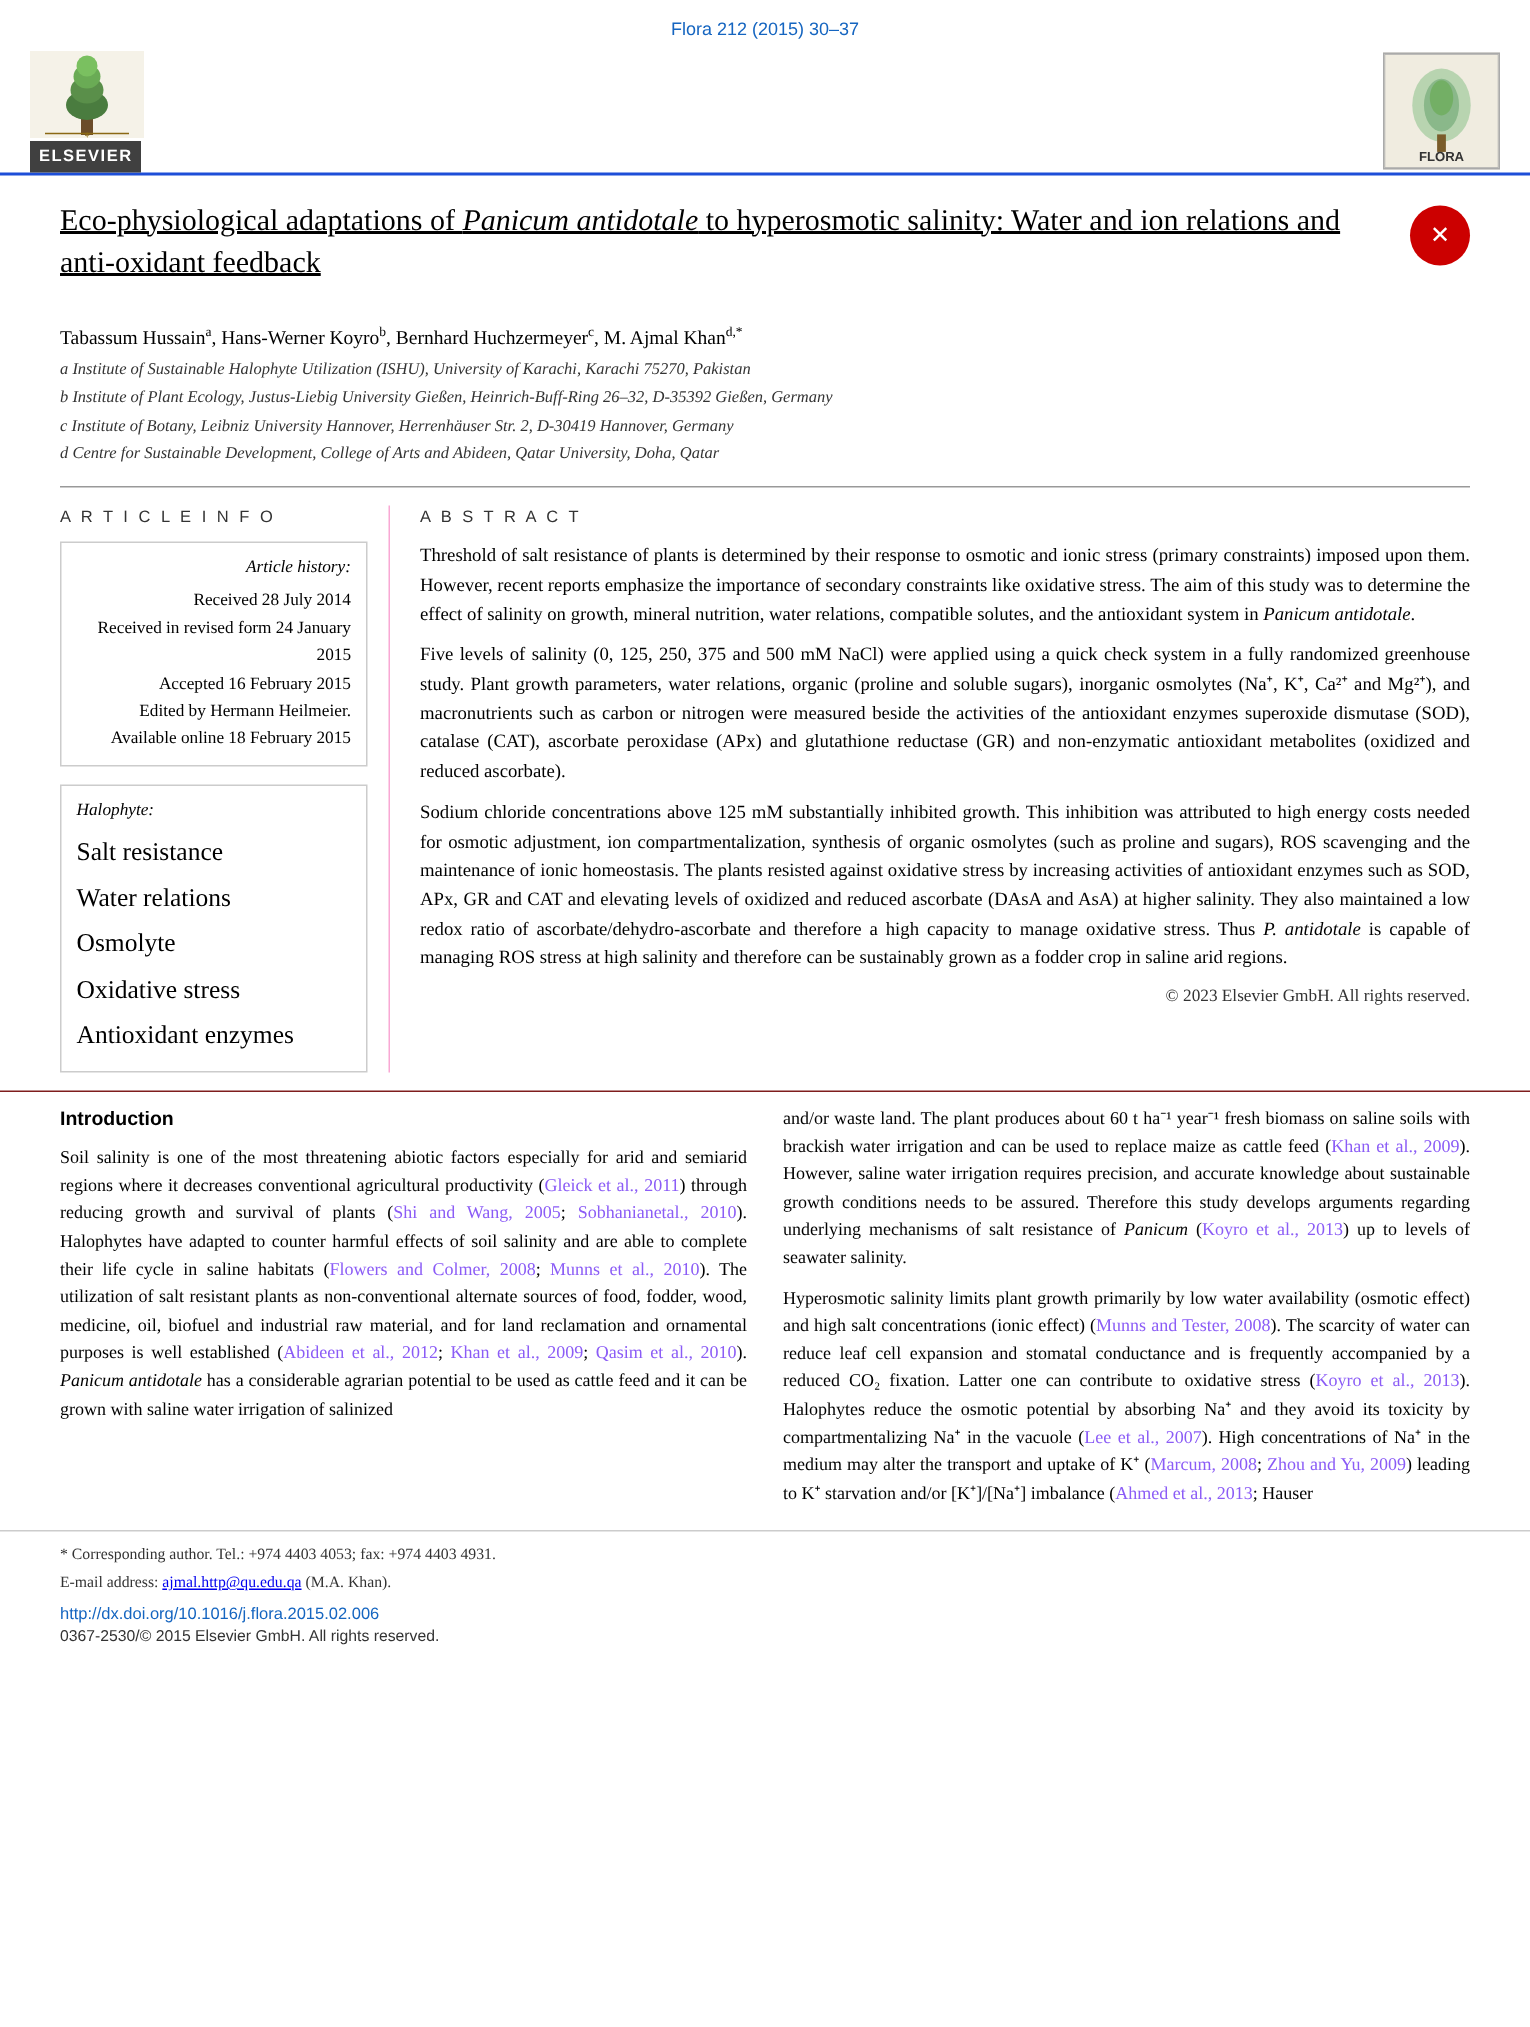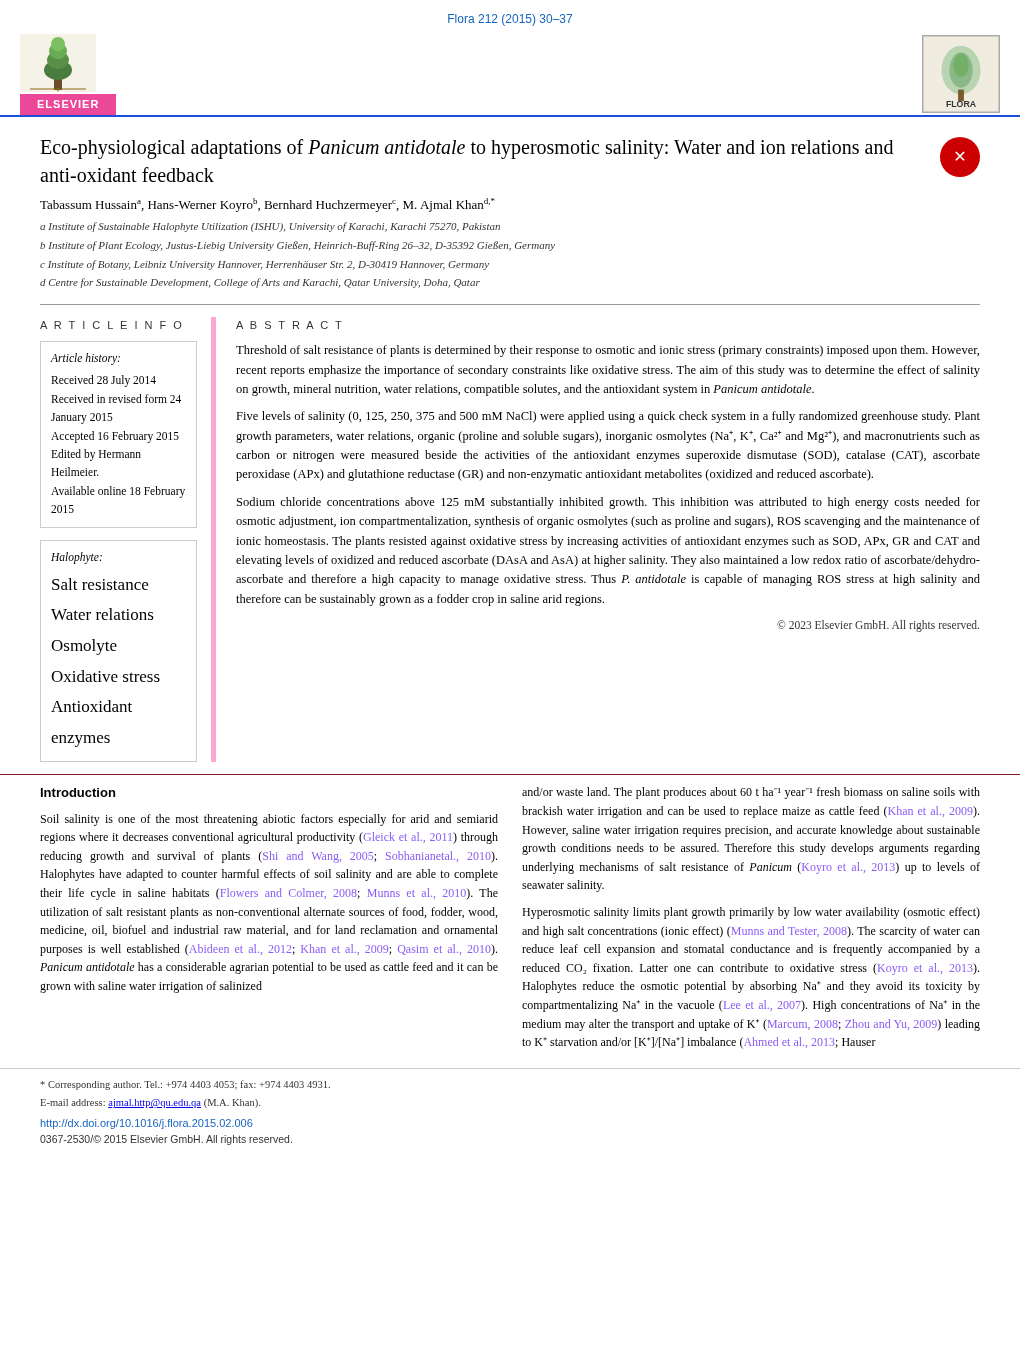--- a/index.html
+++ b/index.html
@@ -40,26 +40,26 @@
       width: 100%;
       padding: 0 20px;
       justify-content: space-between;
     }
     .elsevier-logo {
       display: flex;
       flex-direction: column;
       align-items: flex-start;
     }
     .elsevier-label {
-      background: #ec4899;
+      background: #404040;
       color: #fff;
       font-size: 11px;
       font-weight: bold;
       font-family: Arial, sans-serif;
-      padding: 2px 17px;
+      padding: 2px 6px;
       margin-top: 2px;
       letter-spacing: 1px;
     }
     .journal-center {
       text-align: center;
       flex: 1;
       padding: 0 20px;
     }
     .sciencedirect-link {
       font-size: 11px;
@@ -91,22 +91,23 @@
     
     .article-section {
       padding: 16px 40px 0 40px;
     }
 
     
     .article-title {
       font-size: 20px;
       font-weight: normal;
       line-height: 1.4;
-      margin-bottom: 6px;
-      font-family: 'Times New Roman', serif;
+      margin-bottom: 26px;
+      font-family: 'Times New Roman', serif;
+      text-decoration: underline;
     }
     .article-title em {
       font-style: italic;
     }
 
     
     .title-row {
       display: flex;
       align-items: flex-start;
       justify-content: space-between;
@@ -152,23 +153,23 @@
 
     
     .two-col {
       display: flex;
       gap: 20px;
       border-top: 1px solid #999;
       padding-top: 12px;
       margin-bottom: 12px;
     }
     .col-left {
-      width: 176px;
+      width: 220px;
       flex-shrink: 0;
-      border-right: 5px solid #f9a8d4;
+      border-right: 1px solid #f9a8d4;
       padding-right: 14px;
     }
     .col-right {
       flex: 1;
     }
 
     .section-heading {
       font-size: 11px;
       letter-spacing: 2px;
       font-family: Arial, sans-serif;
@@ -178,20 +179,21 @@
       text-transform: uppercase;
     }
 
     
     .article-info-block {
       border: 1px solid #ccc;
       padding: 8px 10px;
       margin-bottom: 12px;
       font-size: 11.5px;
       font-family: 'Times New Roman', serif;
+      text-align: right;
     }
     .article-info-block .info-title {
       font-style: italic;
       font-size: 11.5px;
       margin-bottom: 4px;
     }
     .article-info-block p {
       font-size: 11.5px;
       line-height: 1.6;
     }
@@ -368,21 +370,21 @@
     </div>
 
     <div class="authors">
       Tabassum Hussain<sup>a</sup>, Hans-Werner Koyro<sup>b</sup>, Bernhard Huchzermeyer<sup>c</sup>, M. Ajmal Khan<sup>d,*</sup>
     </div>
 
     <div class="affiliations">
       <p>a Institute of Sustainable Halophyte Utilization (ISHU), University of Karachi, Karachi 75270, Pakistan</p>
       <p>b Institute of Plant Ecology, Justus-Liebig University Gießen, Heinrich-Buff-Ring 26–32, D-35392 Gießen, Germany</p>
       <p>c Institute of Botany, Leibniz University Hannover, Herrenhäuser Str. 2, D-30419 Hannover, Germany</p>
-      <p>d Centre for Sustainable Development, College of Arts and Karachi, Qatar University, Doha, Qatar</p>
+      <p>d Centre for Sustainable Development, College of Arts and Abideen, Qatar University, Doha, Qatar</p>
     </div>
 
     <div class="two-col">
 
       <div class="col-left">
         <div class="section-heading">A R T I C L E   I N F O</div>
 
         <div class="article-info-block">
           <div class="info-title">Article history:</div>
           <p>Received 28 July 2014</p>

